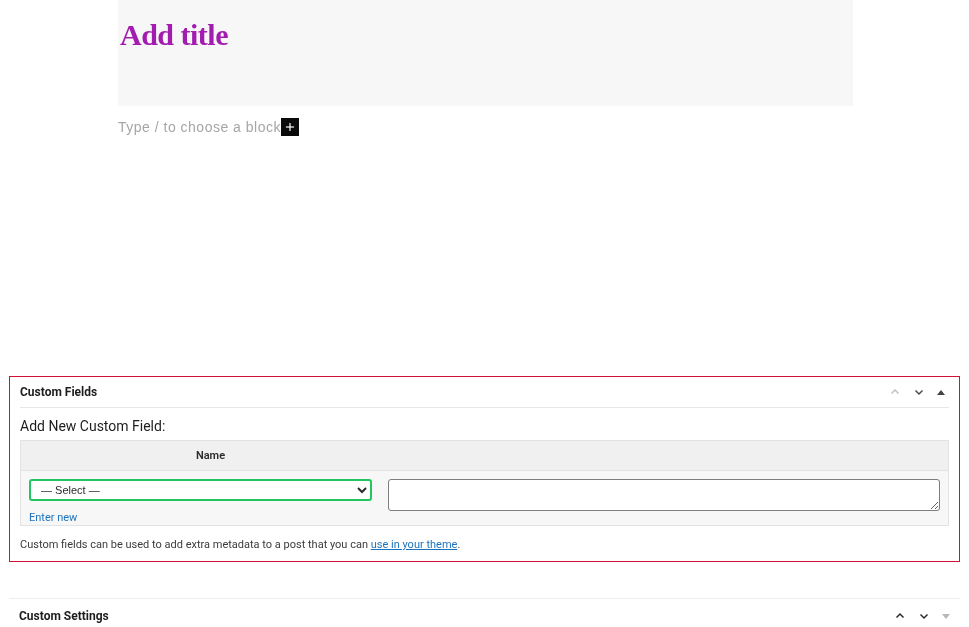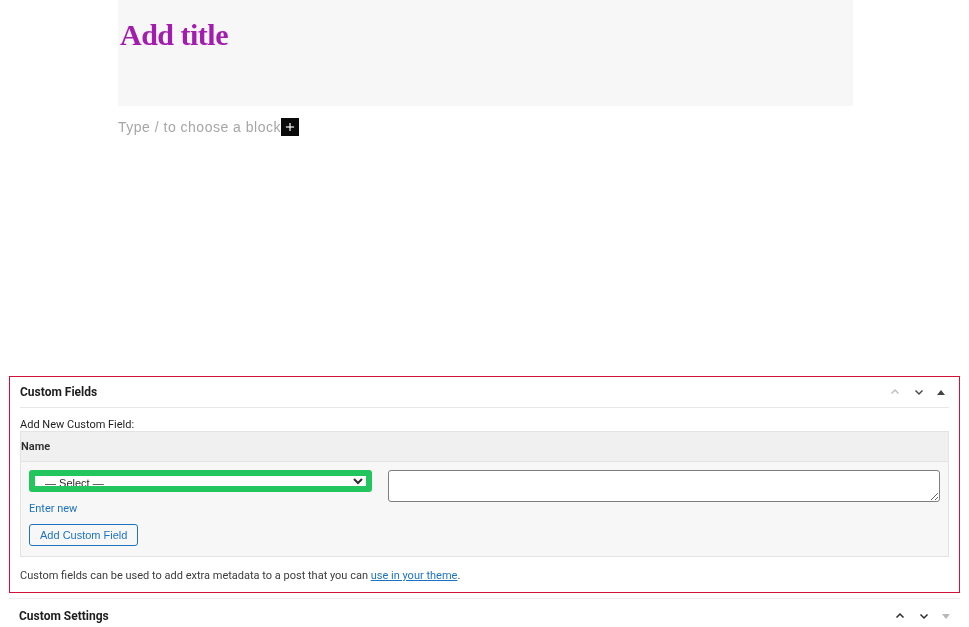--- a/index.html
+++ b/index.html
@@ -86,52 +86,54 @@
     }
     .panel-controls .chev {
       cursor: pointer;
       color: #4b4b4b;
     }
     .panel-controls .chev-up-light { color: #c0c0c0; }
     .panel-body {
       padding: 10px 0 0 0;
     }
     .add-new-label {
-      font-size: 11px;
+      font-size: 14px;
       color: #1d1d1d;
+      margin-bottom: 6px;
     }
     .fields-table {
       border: 1px solid #e3e3e3;
       background: #f7f7f7;
       width: 100%;
     }
     .fields-header {
       display: flex;
       border-bottom: 1px solid #e3e3e3;
       background: #f0f0f0;
     }
     .fields-header .col {
       font-size: 11px;
       font-weight: 600;
       color: #2c2c2c;
       padding: 8px 0;
+      text-align: center;
     }
     .col-name { width: 379px; }
     .col-value { flex: 1; }
     .fields-inputs {
       display: flex;
       gap: 16px;
       padding: 8px 8px 0 8px;
       align-items: flex-start;
     }
     .name-col-wrap { width: 343px; }
     .select-field {
       width: 100%;
       height: 22px;
-      border: 6px solid #22c55e;
+      border: 2px solid #22c55e;
       border-radius: 3px;
       background: #fff;
       font-size: 11px;
       color: #2c2c2c;
       padding: 0 6px;
     }
     .enter-new {
       color: #1e73be;
       font-size: 11px;
       margin-top: 10px;
@@ -256,23 +258,20 @@
         </div>
         <div class="fields-inputs">
           <div class="name-col-wrap">
             <select class="select-field">
               <option>— Select —</option>
             </select>
             <span class="enter-new">Enter new</span>
           </div>
           <textarea class="value-textarea" style=""></textarea>
         </div>
-        <div class="add-field-btn-wrap">
-          <button class="add-field-btn">Add Custom Field</button>
-        </div>
       </div>
       <div class="help-text">
         <span>Custom fields can be used to add extra metadata to a post that you can </span><a href="#">use in your theme</a><span>.</span>
       </div>
     </div>
   </div>
 </div>
 
 <div class="lekker-panel">
   <span class="lekker-title">Custom Settings</span>

